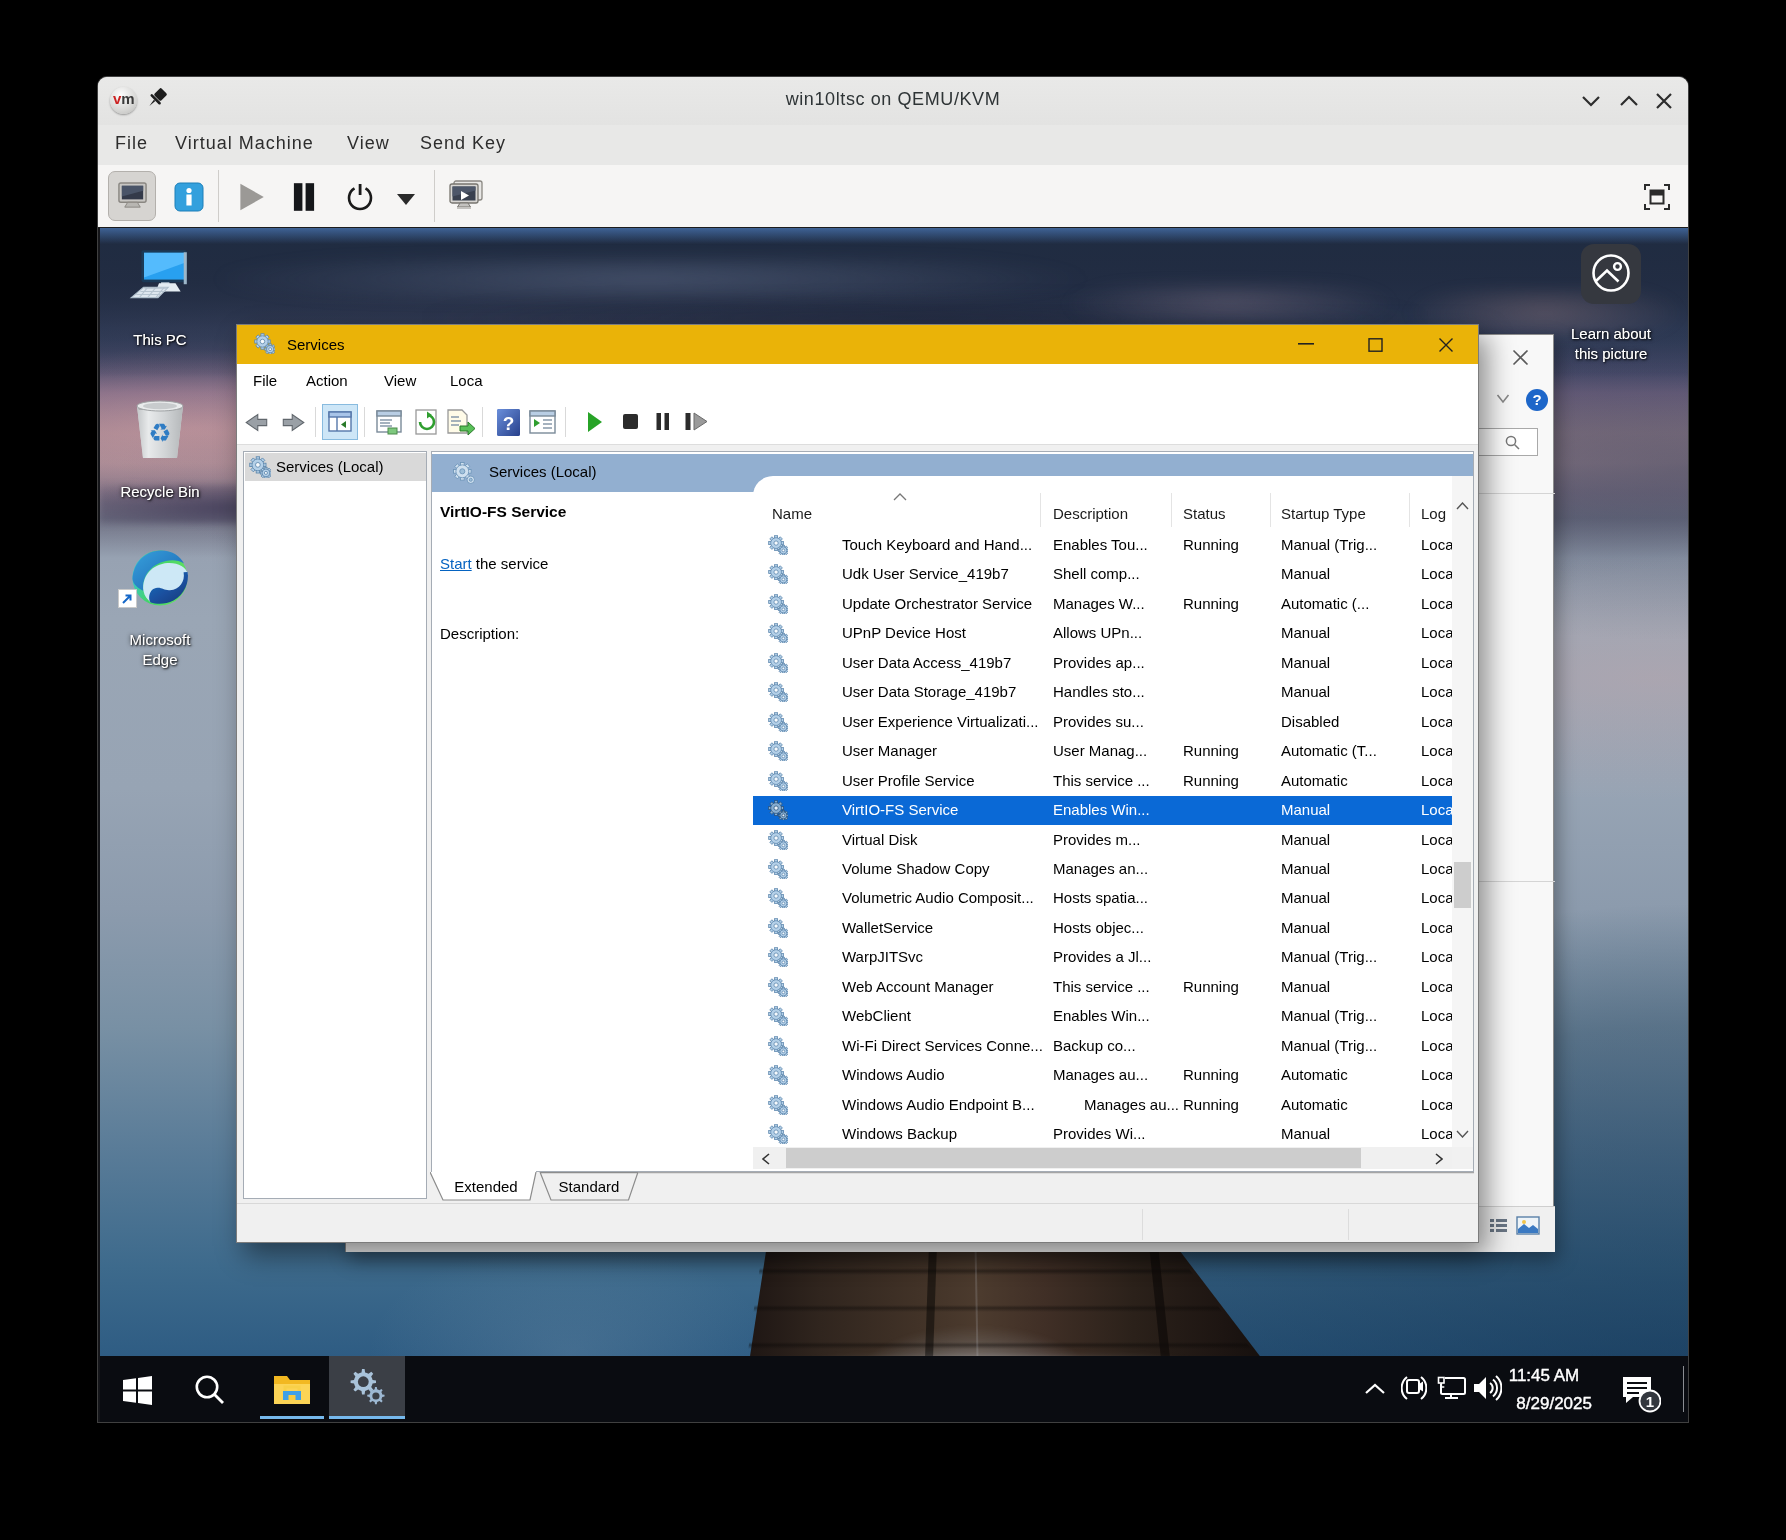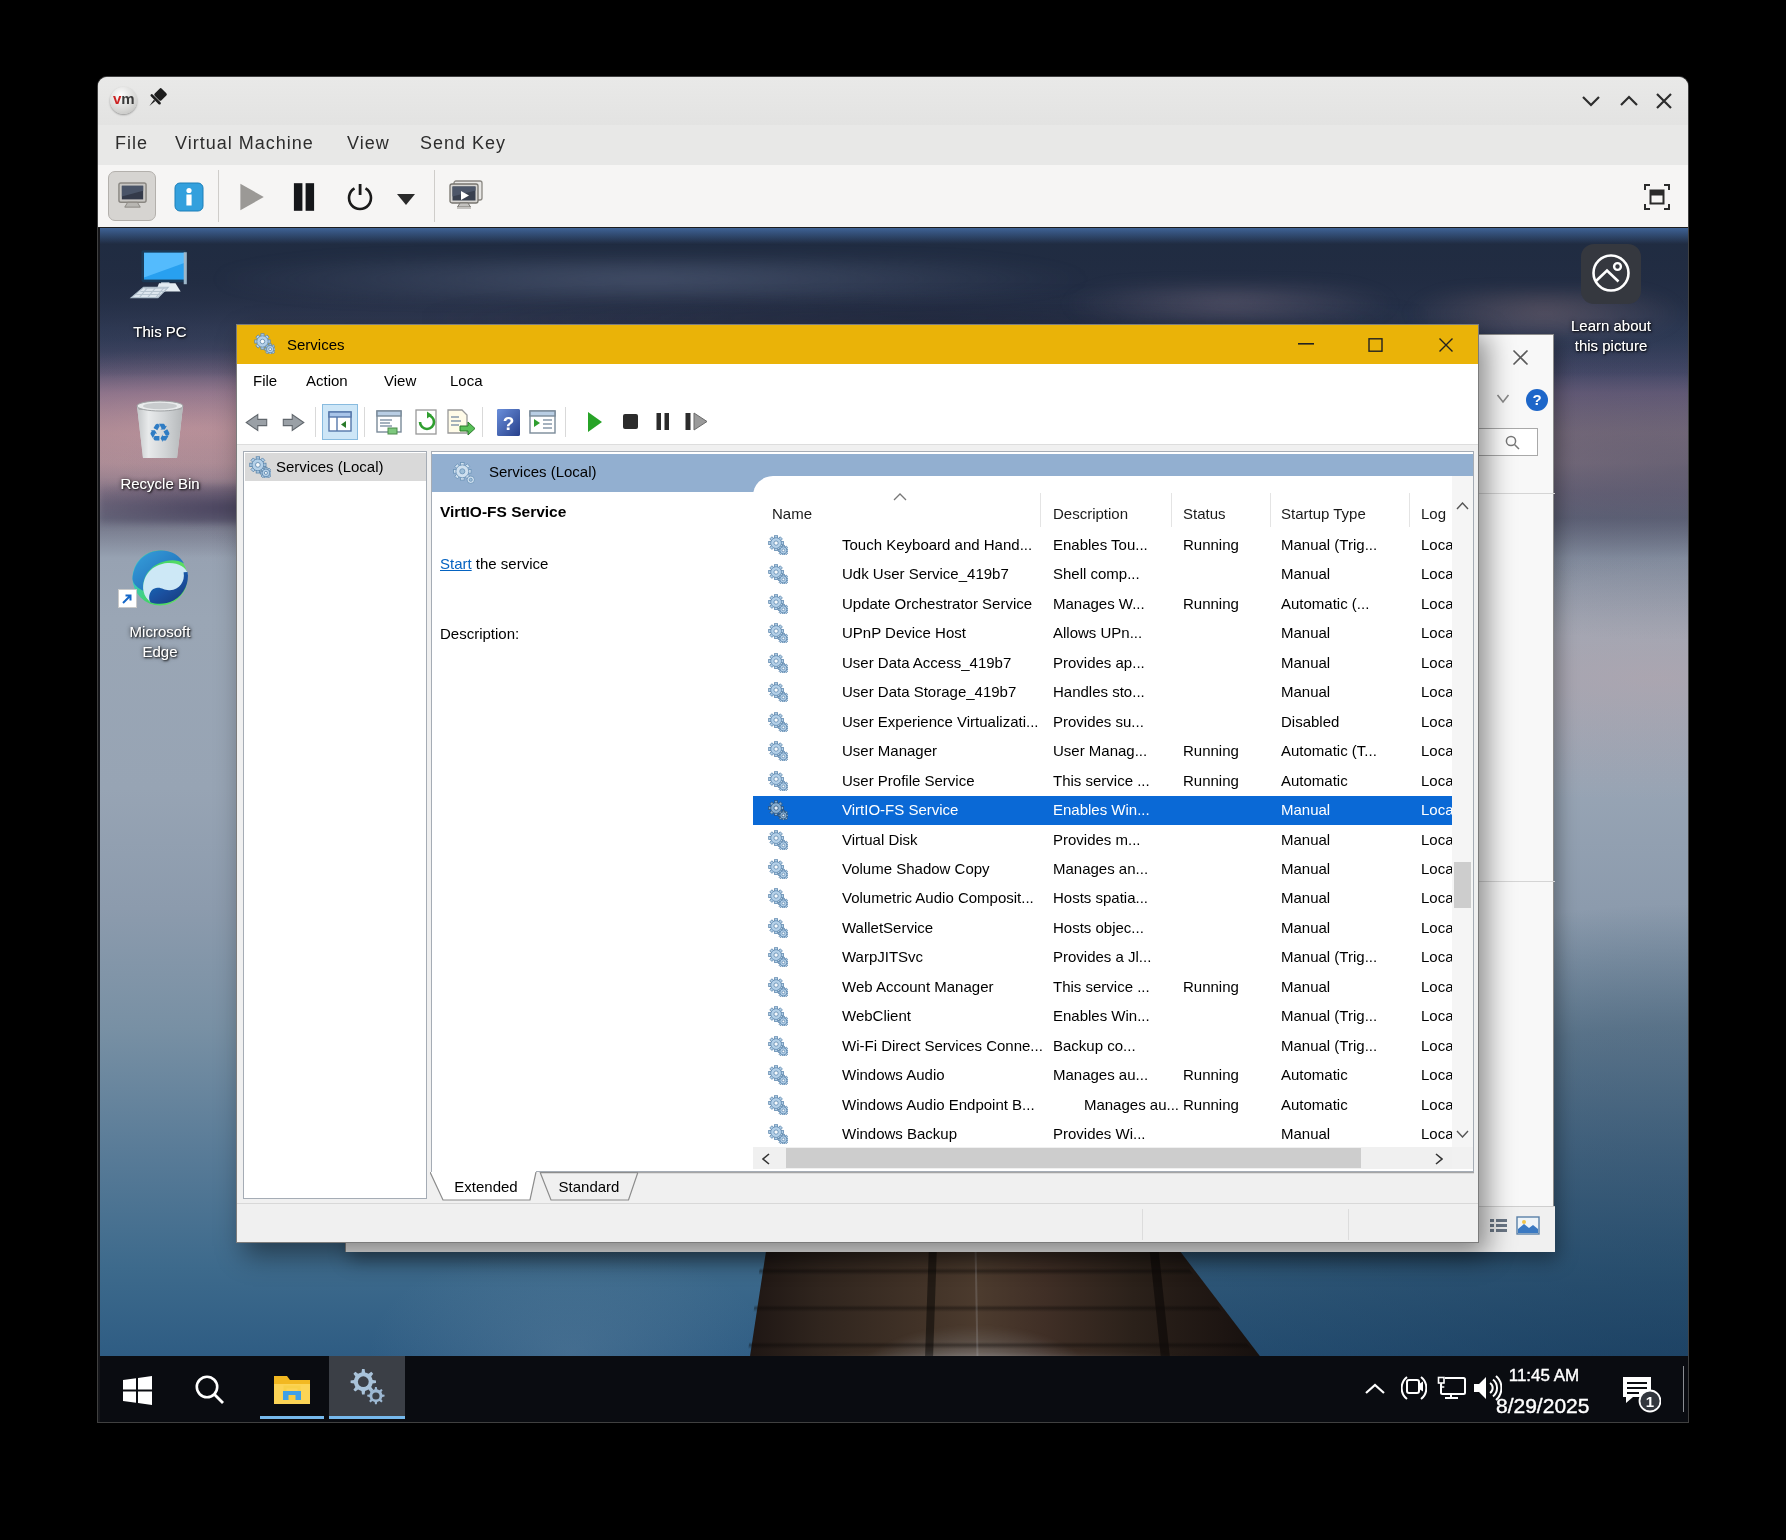--- a/index.html
+++ b/index.html
@@ -51,21 +51,21 @@
       #3d6a8c 1040px,
       #2b5981 1150px,
       #24527a 1240px,
       #204d75 1320px),
     #8ea0b2;
 }
 
 
 .dicon { position:absolute; width:110px; text-align:center; }
 .dicon svg { display:block; margin:0 auto; }
-.dlabel { margin-top:12px; font-size:15px; color:#fff; line-height:1.32;
+.dlabel { margin-top:20px; font-size:15px; color:#fff; line-height:1.32;
   text-shadow:1px 1px 2px rgba(0,0,0,0.9), 0 0 4px rgba(0,0,0,0.7), 0 0 0.5px #fff; }
 
 
 #taskbar { position:absolute; left:0px; top:1128px; width:1588px; height:66px; background:#0a0c11; }
 
 
 #svcwin { position:absolute; left:136px; top:96px; width:1243px; height:919px;
   background:#fff; border:1px solid #7c7c7c; box-shadow:8px 12px 26px rgba(0,0,0,0.45);
   font-size:15px; color:#000; }
 #svcwin .abs { position:absolute; }
@@ -201,20 +201,21 @@
           <circle r="4.4"></circle>
           <circle r="1.8" fill="#9fc0da"></circle>
         </g>
       </g>
     </symbol>
   </defs>
 </svg>
 <div id="stage">
   <div id="vmwin">
     <div id="vm-titlebar">
+      <div id="vm-title">win10ltsc on QEMU/KVM</div>
       <div style="position:absolute;left:12px;top:10px;width:27px;height:27px;border-radius:50%;background:radial-gradient(circle at 40% 30%,#fdfdfd,#d8d8d6 60%,#b9b9b7);box-shadow:0 1px 2px rgba(0,0,0,0.35);"></div>
       <div style="position:absolute;left:15px;top:13px;font-size:15px;font-weight:bold;color:#cc2222;">v<span style="color:#3a3a3a;">m</span></div>
       <svg style="position:absolute;left:46px;top:8px;" width="26" height="26" viewBox="0 0 26 26">
           <g fill="#1d1d1d" transform="rotate(45 13 13)">
             <rect x="8.2" y="3" width="9.6" height="10" rx="1.6"></rect>
             <rect x="6.2" y="13.6" width="13.6" height="2.6" rx="1.3"></rect>
             <path d="M12 16.4 h2 L13.2 24 Z"></path>
           </g>
         </svg>
       <svg style="position:absolute;left:1482px;top:16px;" width="22" height="16" viewBox="0 0 22 16">
@@ -836,21 +837,21 @@
           <path d="M15 19 v4 M9 23 h13" stroke="#fff" stroke-width="2"></path>
           <rect x="1" y="1" width="8" height="8" fill="#0a0c11"></rect>
           <rect x="2.5" y="2.5" width="5.5" height="5.5" stroke="#fff" stroke-width="1.6" fill="none"></rect>
           <path d="M5.3 8 v4 h3" stroke="#fff" stroke-width="1.6" fill="none"></path>
         </svg>
         <svg style="position:absolute;left:1372px;top:17px;" width="30" height="30" viewBox="0 0 30 30">
           <path d="M2 11 h5 l7 -7 v22 l-7 -7 h-5 z" fill="#fff"></path>
           <path d="M18 10 a6 6 0 0 1 0 10 M21 6.5 a11 11 0 0 1 0 17 M24 3 a16 16 0 0 1 0 24" stroke="#fff" stroke-width="2" fill="none"></path>
         </svg>
         <div style="position:absolute;left:1396px;top:10px;width:96px;text-align:center;color:#fff;font-size:17px;-webkit-text-stroke:0.4px #fff;">11:45 AM</div>
-        <div style="position:absolute;left:1396px;top:38px;width:96px;text-align:left;color:#fff;font-size:21px;-webkit-text-stroke:0.4px #fff;">8/29/2025</div>
+        <div style="position:absolute;left:1396px;top:38px;width:96px;text-align:right;color:#fff;font-size:17px;-webkit-text-stroke:0.4px #fff;">8/29/2025</div>
         <svg style="position:absolute;left:1521px;top:19px;" width="40" height="38" viewBox="0 0 40 38">
           <path d="M2 2 h28 v20 h-18 l-7 6 v-6 h-3 z" fill="#fff"></path>
           <g stroke="#0a0c11" stroke-width="2">
               <path d="M6 8 h20 M6 13 h20 M6 18 h12"></path>
             </g>
           <circle cx="29" cy="26" r="10.5" fill="#33373e" stroke="#fff" stroke-width="1.8"></circle>
           <text x="29" y="31.5" text-anchor="middle" font-size="15" font-weight="bold" fill="#fff" font-family="Liberation Sans">1</text>
         </svg>
         <div style="position:absolute;left:1583px;top:10px;width:1px;height:46px;background:#8a8d92;"></div>
       </div>

